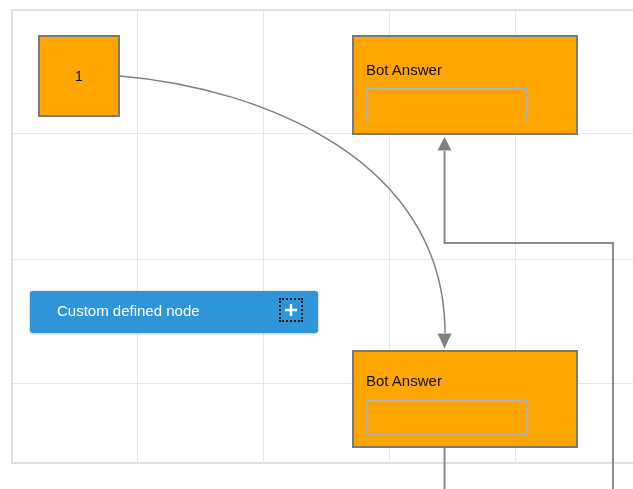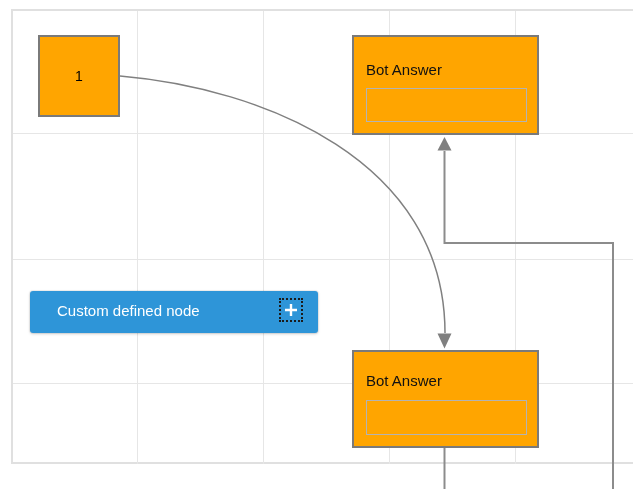--- a/index.html
+++ b/index.html
@@ -47,21 +47,21 @@
     left: 38px; top: 35px;
     width: 82px; height: 82px;
     background: #FFA500;
     border: 2px solid #7a7a7a;
     display: flex; align-items: center; justify-content: center;
     font-size: 14px; color: #000000;
   }
   .bot-node {
     background: #FFA500;
     border: 2px solid #7a7a7a;
-    width: 187px;
+    width: 226px;
   }
   #bot-answer-top  { left: 352px; top: 35px;  height: 100px; }
   #bot-answer-bottom { left: 352px; top: 350px; height: 98px; }
   .bot-node .node-title {
     position: absolute;
     left: 12px;
     font-size: 15px;
     color: #111111;
     white-space: nowrap;
   }

